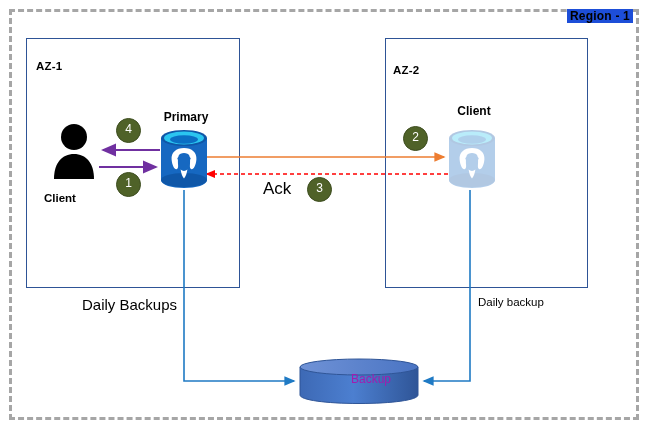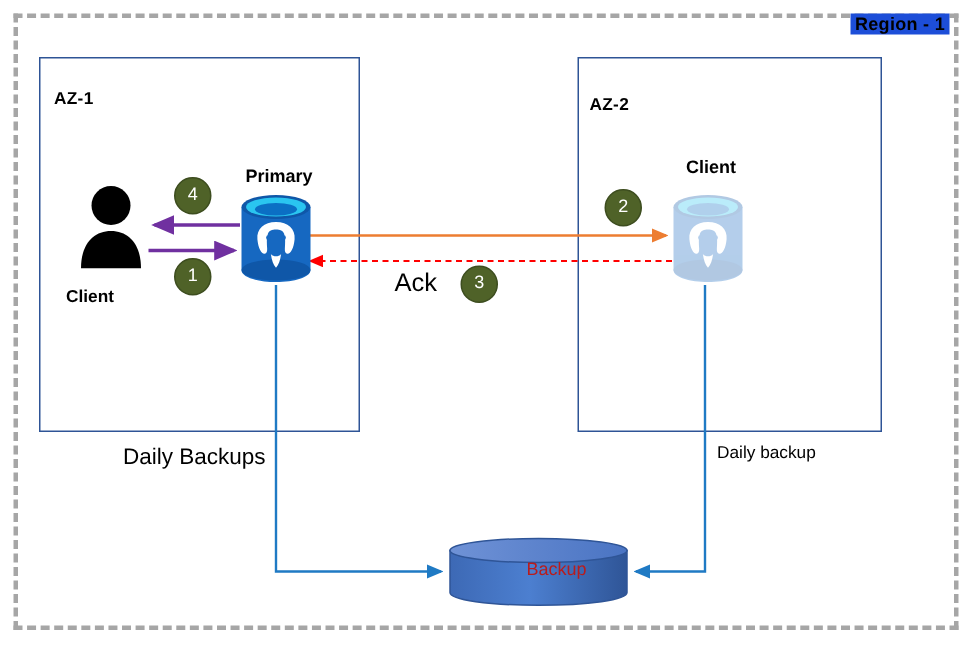--- a/index.html
+++ b/index.html
@@ -149,21 +149,21 @@
     top: 358px;
     width: 120px;
     height: 46px;
   }
   #backup-label {
     left: 299px;
     top: 372px;
     width: 144px;
     text-align: center;
     font-size: 12px;
-    color: #b91c1c;
+    color: #a21caf;
   }
 
   
   #connectors {
     left: 0; top: 0;
     width: 649px; height: 431px;
     pointer-events: none;
   }
 </style>
 </head>

